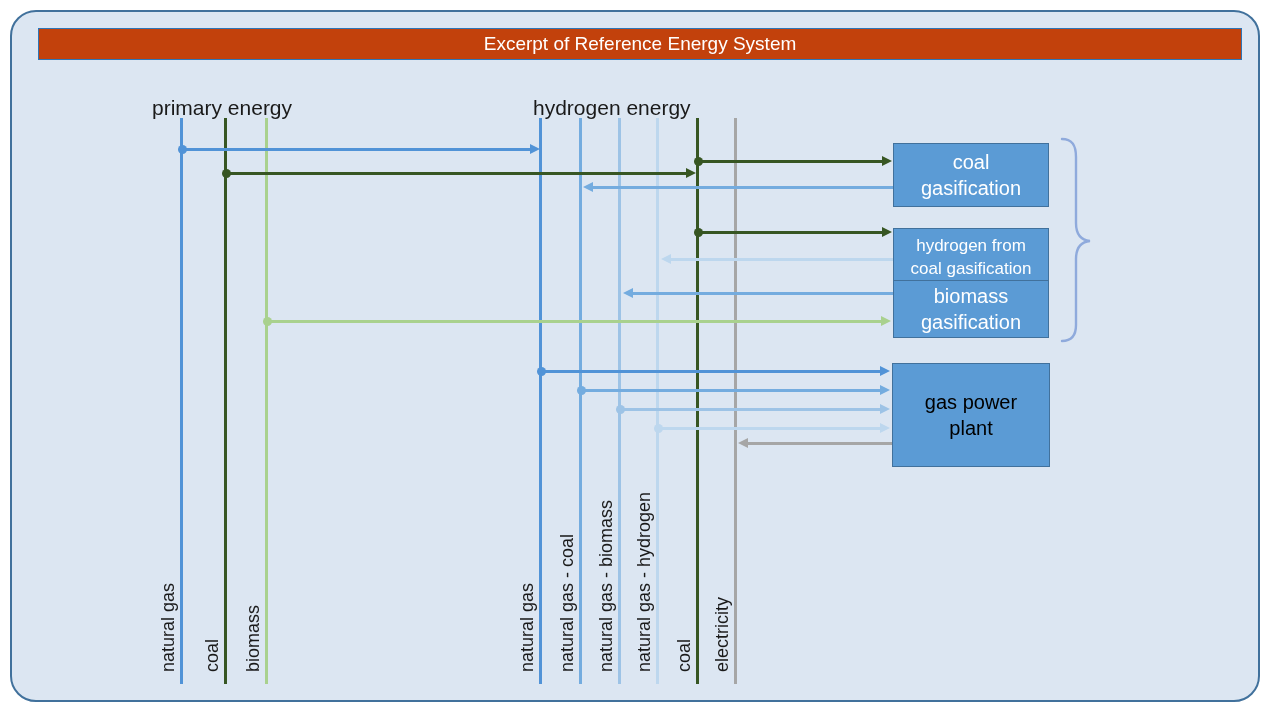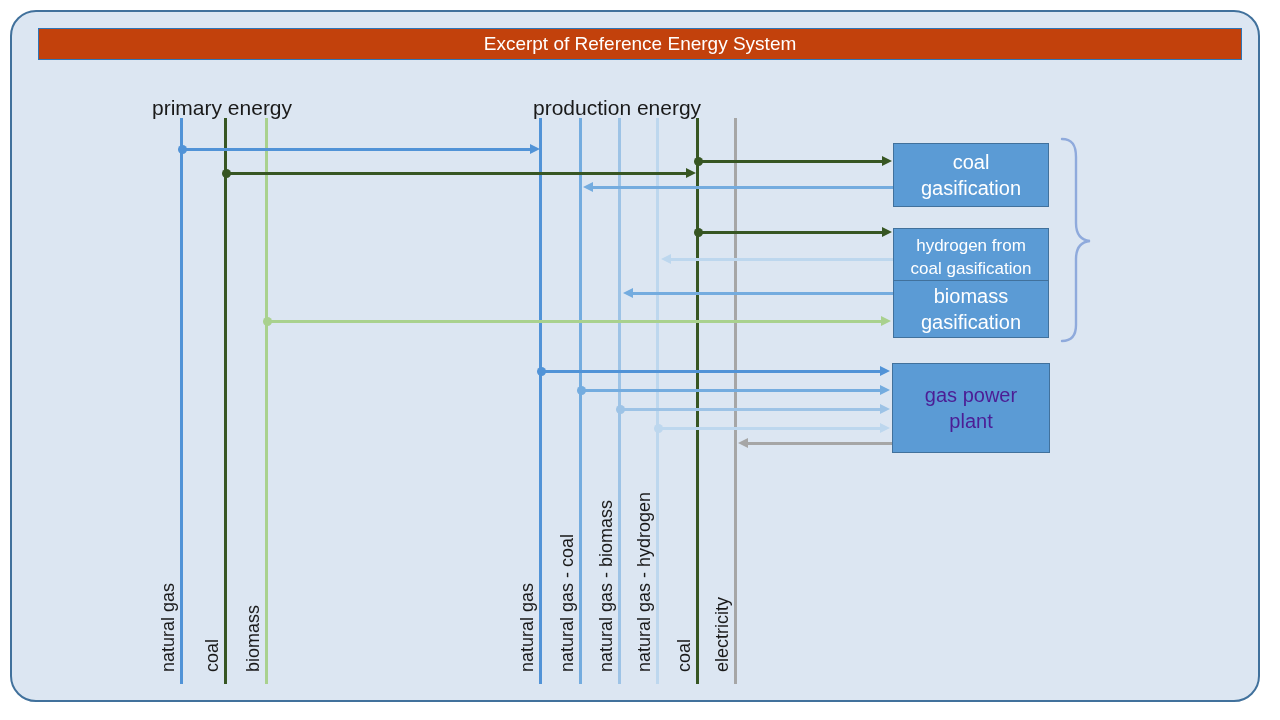--- a/index.html
+++ b/index.html
@@ -44,21 +44,21 @@
 <body>
 
 <div id="stage">
   <div class="panel"></div>
 
   <div class="titlebar">
     <span>Excerpt of Reference Energy System</span>
   </div>
 
   <div class="heading" style="left:152px">primary energy</div>
-  <div class="heading" style="left:533px">production energy</div>
+  <div class="heading" style="left:533px">hydrogen energy</div>
 
   <div id="gen">
       <div class="vline" style="left: 180px; background: rgb(81, 147, 215);"></div>
       <div class="vlabel" style="left: 158px; top: 672px;">natural gas</div>
       <div class="vline" style="left: 224px; background: rgb(55, 86, 35);"></div>
       <div class="vlabel" style="left: 202px; top: 672px;">coal</div>
       <div class="vline" style="left: 265px; background: rgb(169, 209, 142);"></div>
       <div class="vlabel" style="left: 243px; top: 672px;">biomass</div>
       <div class="vline" style="left: 539px; background: rgb(81, 147, 215);"></div>
       <div class="vlabel" style="left: 517px; top: 672px;">natural gas</div>
@@ -106,21 +106,21 @@
       <div class="arr" style="top: 423px; left: 880px; border-left: 10px solid rgb(189, 215, 238);"></div>
       <div class="dot" style="left: 654px; top: 424px; background: rgb(189, 215, 238);"></div>
       <div class="hline" style="left: 746px; top: 442px; width: 146px; background: rgb(166, 166, 166);"></div>
       <div class="arr" style="top: 438px; left: 738px; border-right: 10px solid rgb(166, 166, 166);"></div>
       <div class="techbox" style="left: 893px; top: 143px; width: 156px; height: 64px; font-size: 20px; background: rgb(91, 155, 213); color: rgb(255, 255, 255);">coal
 gasification</div>
       <div class="techbox" style="left: 893px; top: 228px; width: 156px; height: 59px; font-size: 17px; background: rgb(91, 155, 213); color: rgb(255, 255, 255);">hydrogen from
 coal gasification</div>
       <div class="techbox" style="left: 893px; top: 280px; width: 156px; height: 58px; font-size: 20px; background: rgb(91, 155, 213); color: rgb(255, 255, 255);">biomass
 gasification</div>
-      <div class="techbox" style="left: 892px; top: 363px; width: 158px; height: 90px; font-size: 20px; background: rgb(91, 155, 213); color: #4c1d95;">gas power
+      <div class="techbox" style="left: 892px; top: 363px; width: 158px; height: 104px; font-size: 20px; background: rgb(91, 155, 213); color: #000000;">gas power
 plant</div>
     </div>
 
   <svg class="bracket-svg" width="44" height="212" viewBox="0 0 44 212">
     <path id="bracePath" d="M 6 5 C 16 5, 20 11, 20 23 L 20 89 C 20 100, 24 106, 34 107
              C 24 108, 20 114, 20 125 L 20 191 C 20 201, 16 207, 6 207" fill="none" stroke="#8faadc" stroke-width="2.4" stroke-linecap="round"></path>
   </svg>
 
 </div>
 

